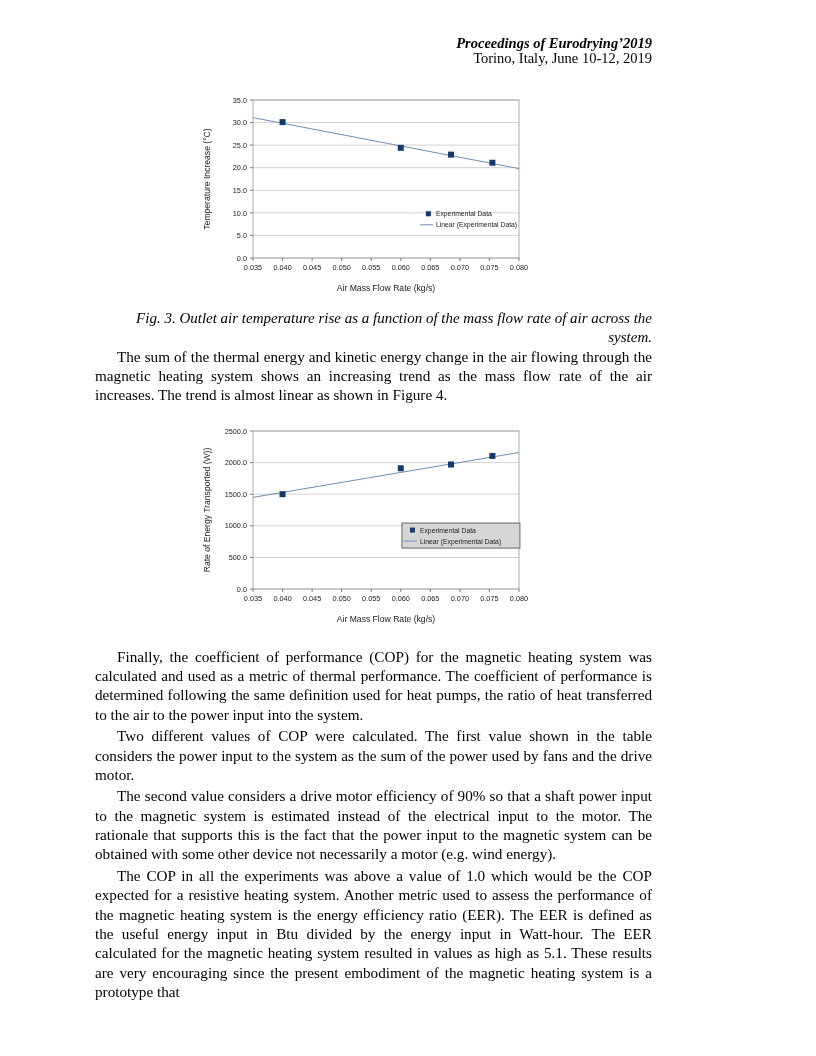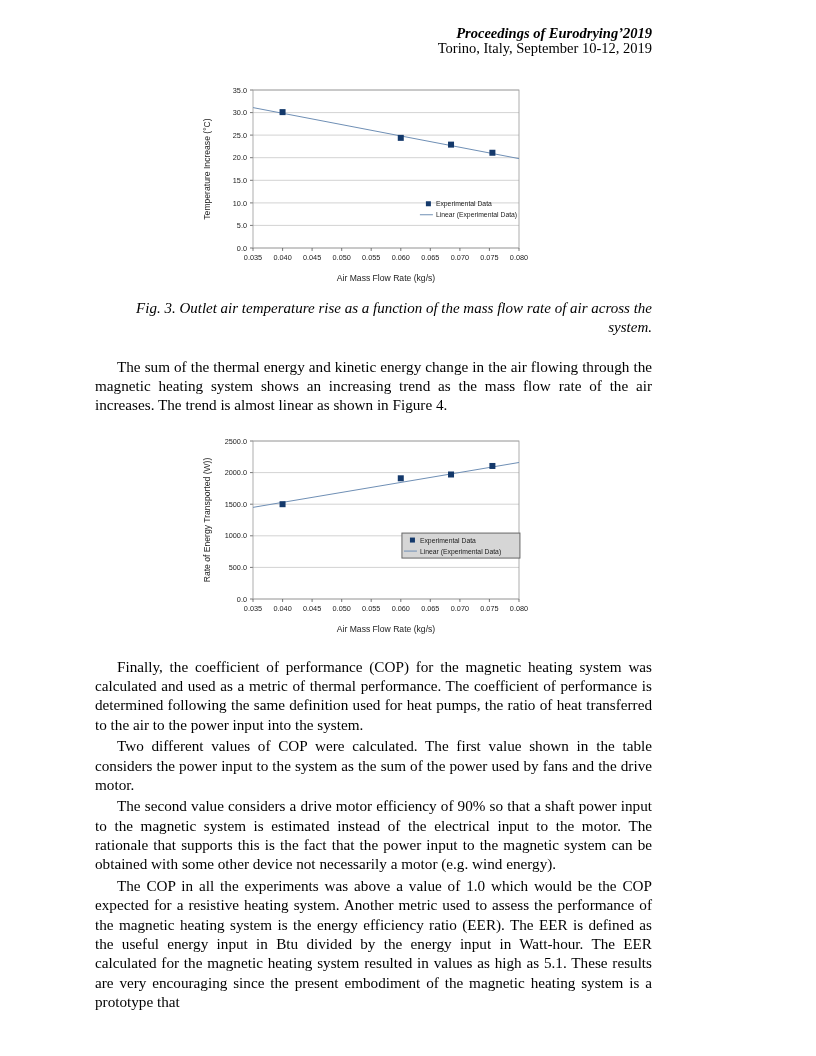--- a/index.html
+++ b/index.html
@@ -1,38 +1,38 @@
 <!DOCTYPE html>
 <html><head>
 <meta charset="utf-8">
 <style>
   html,body{margin:0;padding:0;background:#ffffff;}
   body{width:816px;height:1056px;font-family:"Liberation Serif",serif;color:#000;}
-  .page{position:relative;width:748px;height:1056px;box-sizing:border-box;padding:26px 96px 0 95px;overflow:hidden;}
+  .page{position:relative;width:748px;height:1056px;box-sizing:border-box;padding:36px 96px 0 95px;overflow:hidden;}
   .header{text-align:right;font-size:14.5px;line-height:1.06;}
   .header-line1{font-weight:bold;font-style:italic;}
   .header-line2{font-style:normal;}
   .fig{margin:23px auto 0 auto;width:332px;transform:translateX(-9px);}
   .fig2{margin-top:16px;}
   .chart-host{width:332px;height:204px;}
   .caption{font-style:italic;font-size:15px;line-height:1.26;margin:15px 0 0 0;text-align:right;}
   .cap2{margin-top:21px;}
   .body-par{font-size:15.2px;line-height:1.275;text-align:justify;margin:0;text-indent:22px;}
-  .first-par{margin-top:20px;}
+  .first-par{}
   .block-par{margin-top:2px;}
   .para-group{margin-top:22px;}
 </style>
 </head>
 <body>
 
 <div class="page">
 
   <div class="header">
     <div class="header-line1">Proceedings of Eurodrying’2019</div>
-    <div class="header-line2">Torino, Italy, September 10-12, 2019</div>
+    <div class="header-line2">Torino, Italy, June 10-12, 2019</div>
   </div>
 
   <figure class="fig">
     <div class="chart-host"><svg xmlns="http://www.w3.org/2000/svg" width="332" height="204" viewBox="0 0 332 204" style="font-family:'Liberation Sans',sans-serif">
           <line x1="54" y1="168.0" x2="320" y2="168.0" stroke="#C6C6C6" stroke-width="0.8"></line>
           <line x1="51" y1="168.0" x2="54" y2="168.0" stroke="#555" stroke-width="0.8"></line>
           <text x="48" y="170.6" font-size="7.3" text-anchor="end" fill="#222222">0.0</text>
           <line x1="54" y1="145.4" x2="320" y2="145.4" stroke="#C6C6C6" stroke-width="0.8"></line>
           <line x1="51" y1="145.4" x2="54" y2="145.4" stroke="#555" stroke-width="0.8"></line>
           <text x="48" y="148" font-size="7.3" text-anchor="end" fill="#222222">5.0</text>

